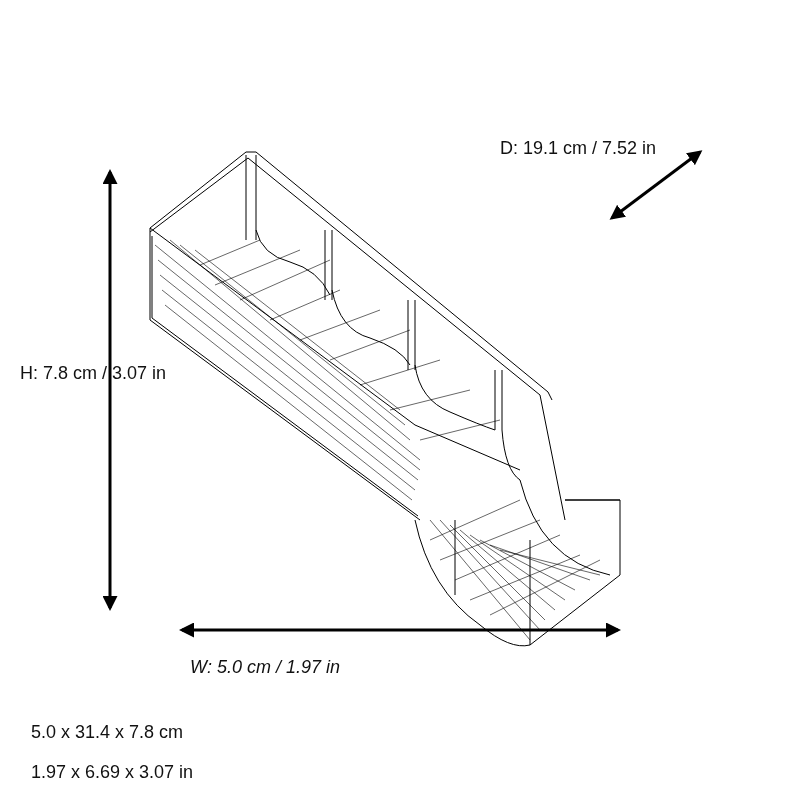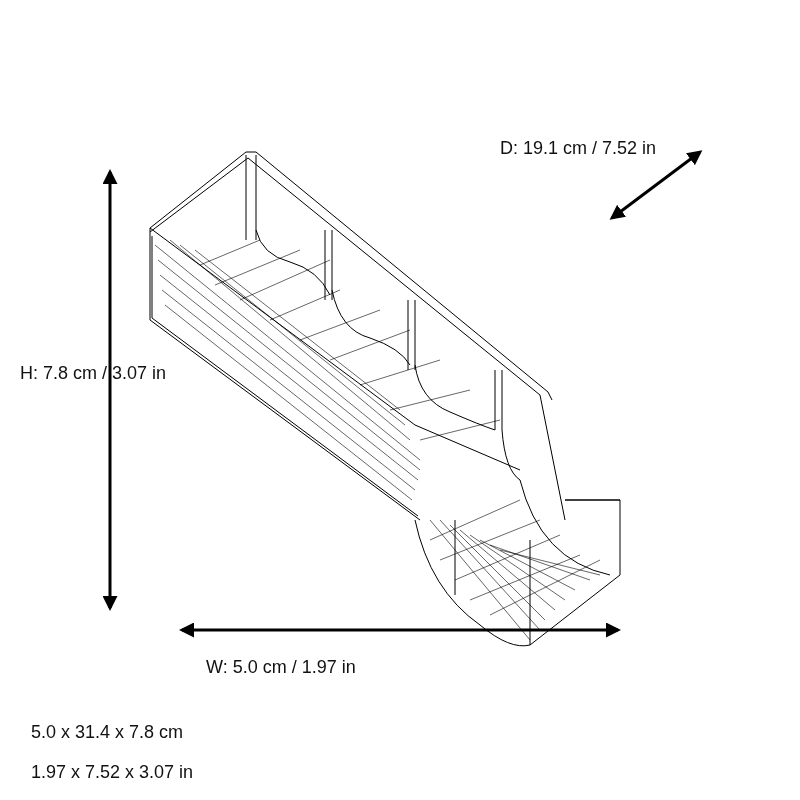--- a/index.html
+++ b/index.html
@@ -58,15 +58,15 @@
   <g stroke="#000" stroke-width="0.6" fill="none">
     <path d="M155,245 L420,460 M158,260 L420,470 M160,275 L418,480 M162,290 L415,490 M165,305 L412,500 M170,240 L410,440 M180,245 L405,425 M195,250 L400,410"></path>
     <path d="M200,265 L260,240 M215,285 L300,250 M240,300 L330,260 M270,320 L340,290 M300,340 L380,310 M330,360 L410,330 M360,385 L440,360 M390,410 L470,390 M420,440 L500,420"></path>
     <path d="M430,520 L530,640 M440,520 L540,630 M450,525 L545,620 M460,530 L555,610 M470,535 L565,600 M480,540 L575,590 M490,545 L590,580 M500,550 L600,575"></path>
     <path d="M430,540 L520,500 M440,560 L540,520 M455,580 L560,535 M470,600 L580,555 M490,615 L600,560"></path>
   </g>
 </svg>
 
 <div class="label" style="left:500px; top:139px;">D: 19.1 cm / 7.52 in</div>
 <div class="label" style="left:20px; top:364px;">H: 7.8 cm / 3.07 in</div>
-<div class="label" style="left:206px; top:658px;">W: 5.0 cm / 1.97 in</div>
+<div class="label" style="left:190px; top:658px;font-style:italic;">W: 5.0 cm / 1.97 in</div>
 <div class="label" style="left:31px; top:723px;">5.0 x 31.4 x 7.8 cm</div>
-<div class="label" style="left:31px; top:763px;">1.97 x 7.52 x 3.07 in</div>
+<div class="label" style="left:31px; top:763px;">1.97 x 6.69 x 3.07 in</div>
 
 </body></html>

